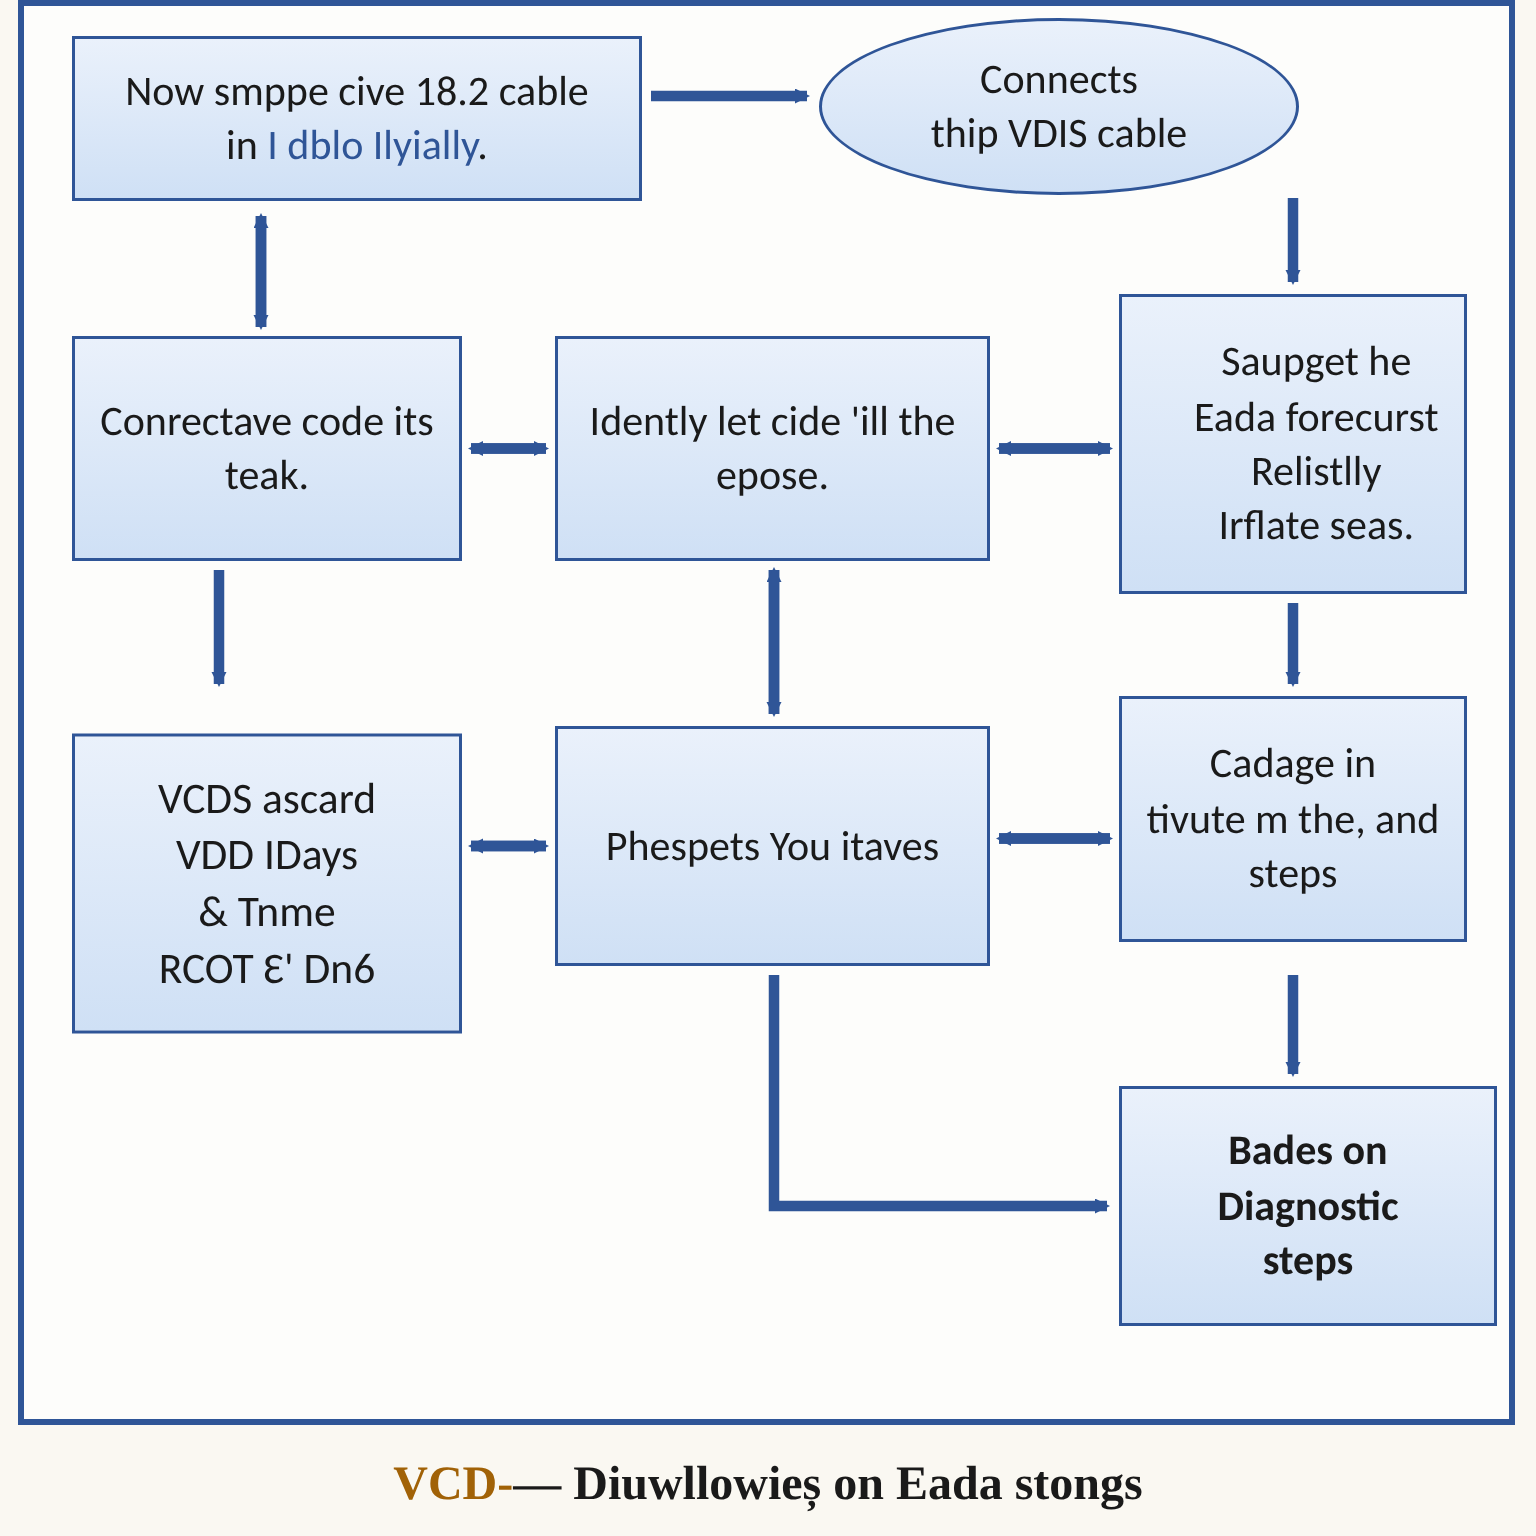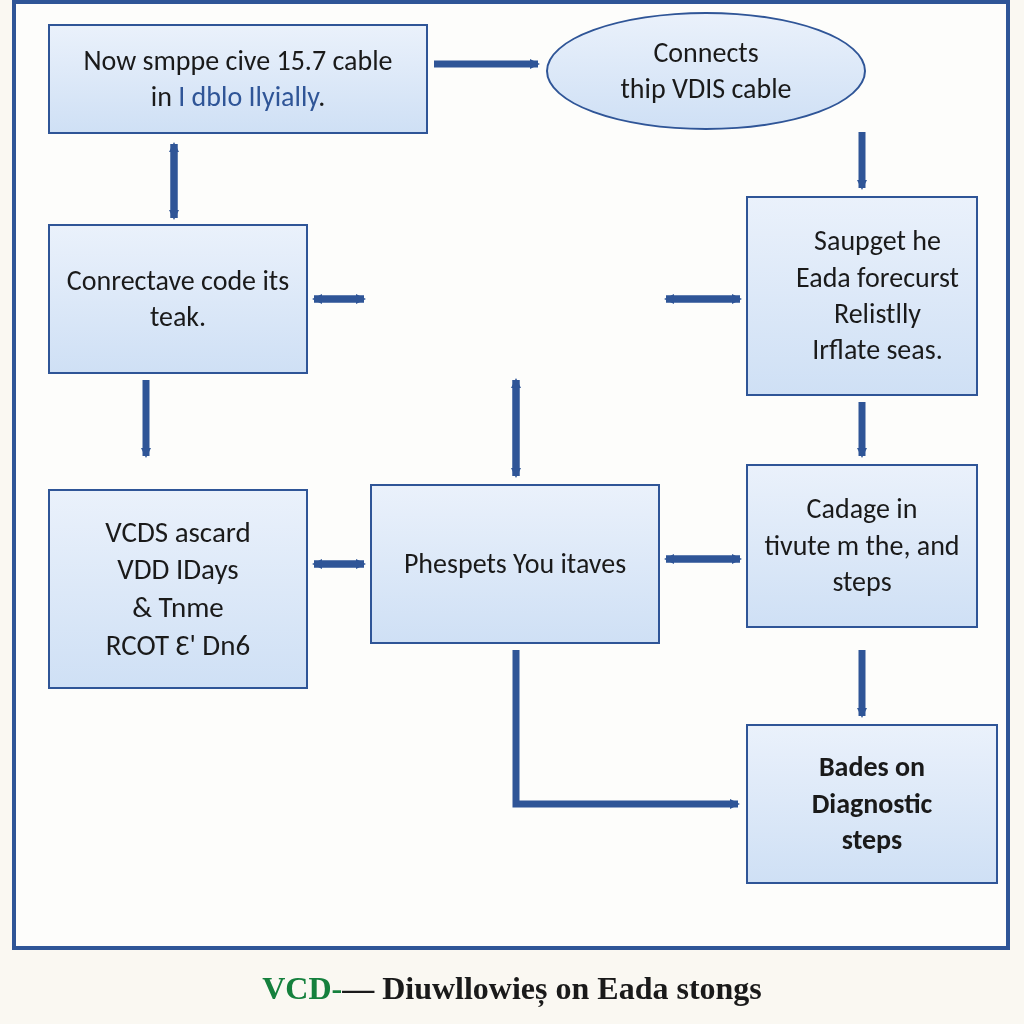--- a/index.html
+++ b/index.html
@@ -39,54 +39,57 @@
     border-radius: 50%;
   }
   .footer {
     position: absolute;
     text-align: center;
     font-family: Georgia, "Times New Roman", serif;
     font-size: 32px;
     font-weight: bold;
     color: #1a1a1a;
   }
-  .footer .red { color: #15803d; }
+  .footer .red { color: #a16207; }
   svg.arrows {
     position: absolute;
     left: 0;
     top: 0;
     width: 100%;
     height: 100%;
     pointer-events: none;
   }
   .accent { color: #2f5597; }
 </style>
 </head>
 <body>
 
 <div class="frame">
 
   <div class="node" style="left:32px; top:20px; width:380px; height:110px;">
     <div>
-      <span>Now smppe cive 15.7 cable</span><br>
+      <span>Now smppe cive 18.2 cable</span><br>
       <span>in </span><span class="accent">I dblo Ilyially</span><span>.</span>
     </div>
   </div>
 
   <div class="node ellipse" style="left:530px; top:8px; width:320px; height:118px;">
     <div>
       <span>Connects</span><br>
       <span>thip VDIS cable</span>
     </div>
   </div>
 
   <div class="node" style="left:32px; top:220px; width:260px; height:150px;">
     <span>Conrectave code its teak.</span>
   </div>
 
+  <div class="node" style="left:354px; top:220px; width:290px; height:150px;">
+    <span>Idently let cide 'ill the epose.</span>
+  </div>
 
   <div class="node" style="left:730px; top:192px; width:232px; height:200px;padding-left:45px;">
     <div>
       <span>Saupget he</span><br>
       <span>Eada forecurst</span><br>
       <span>Relistlly</span><br>
       <span>Irflate seas.</span>
     </div>
   </div>
 

